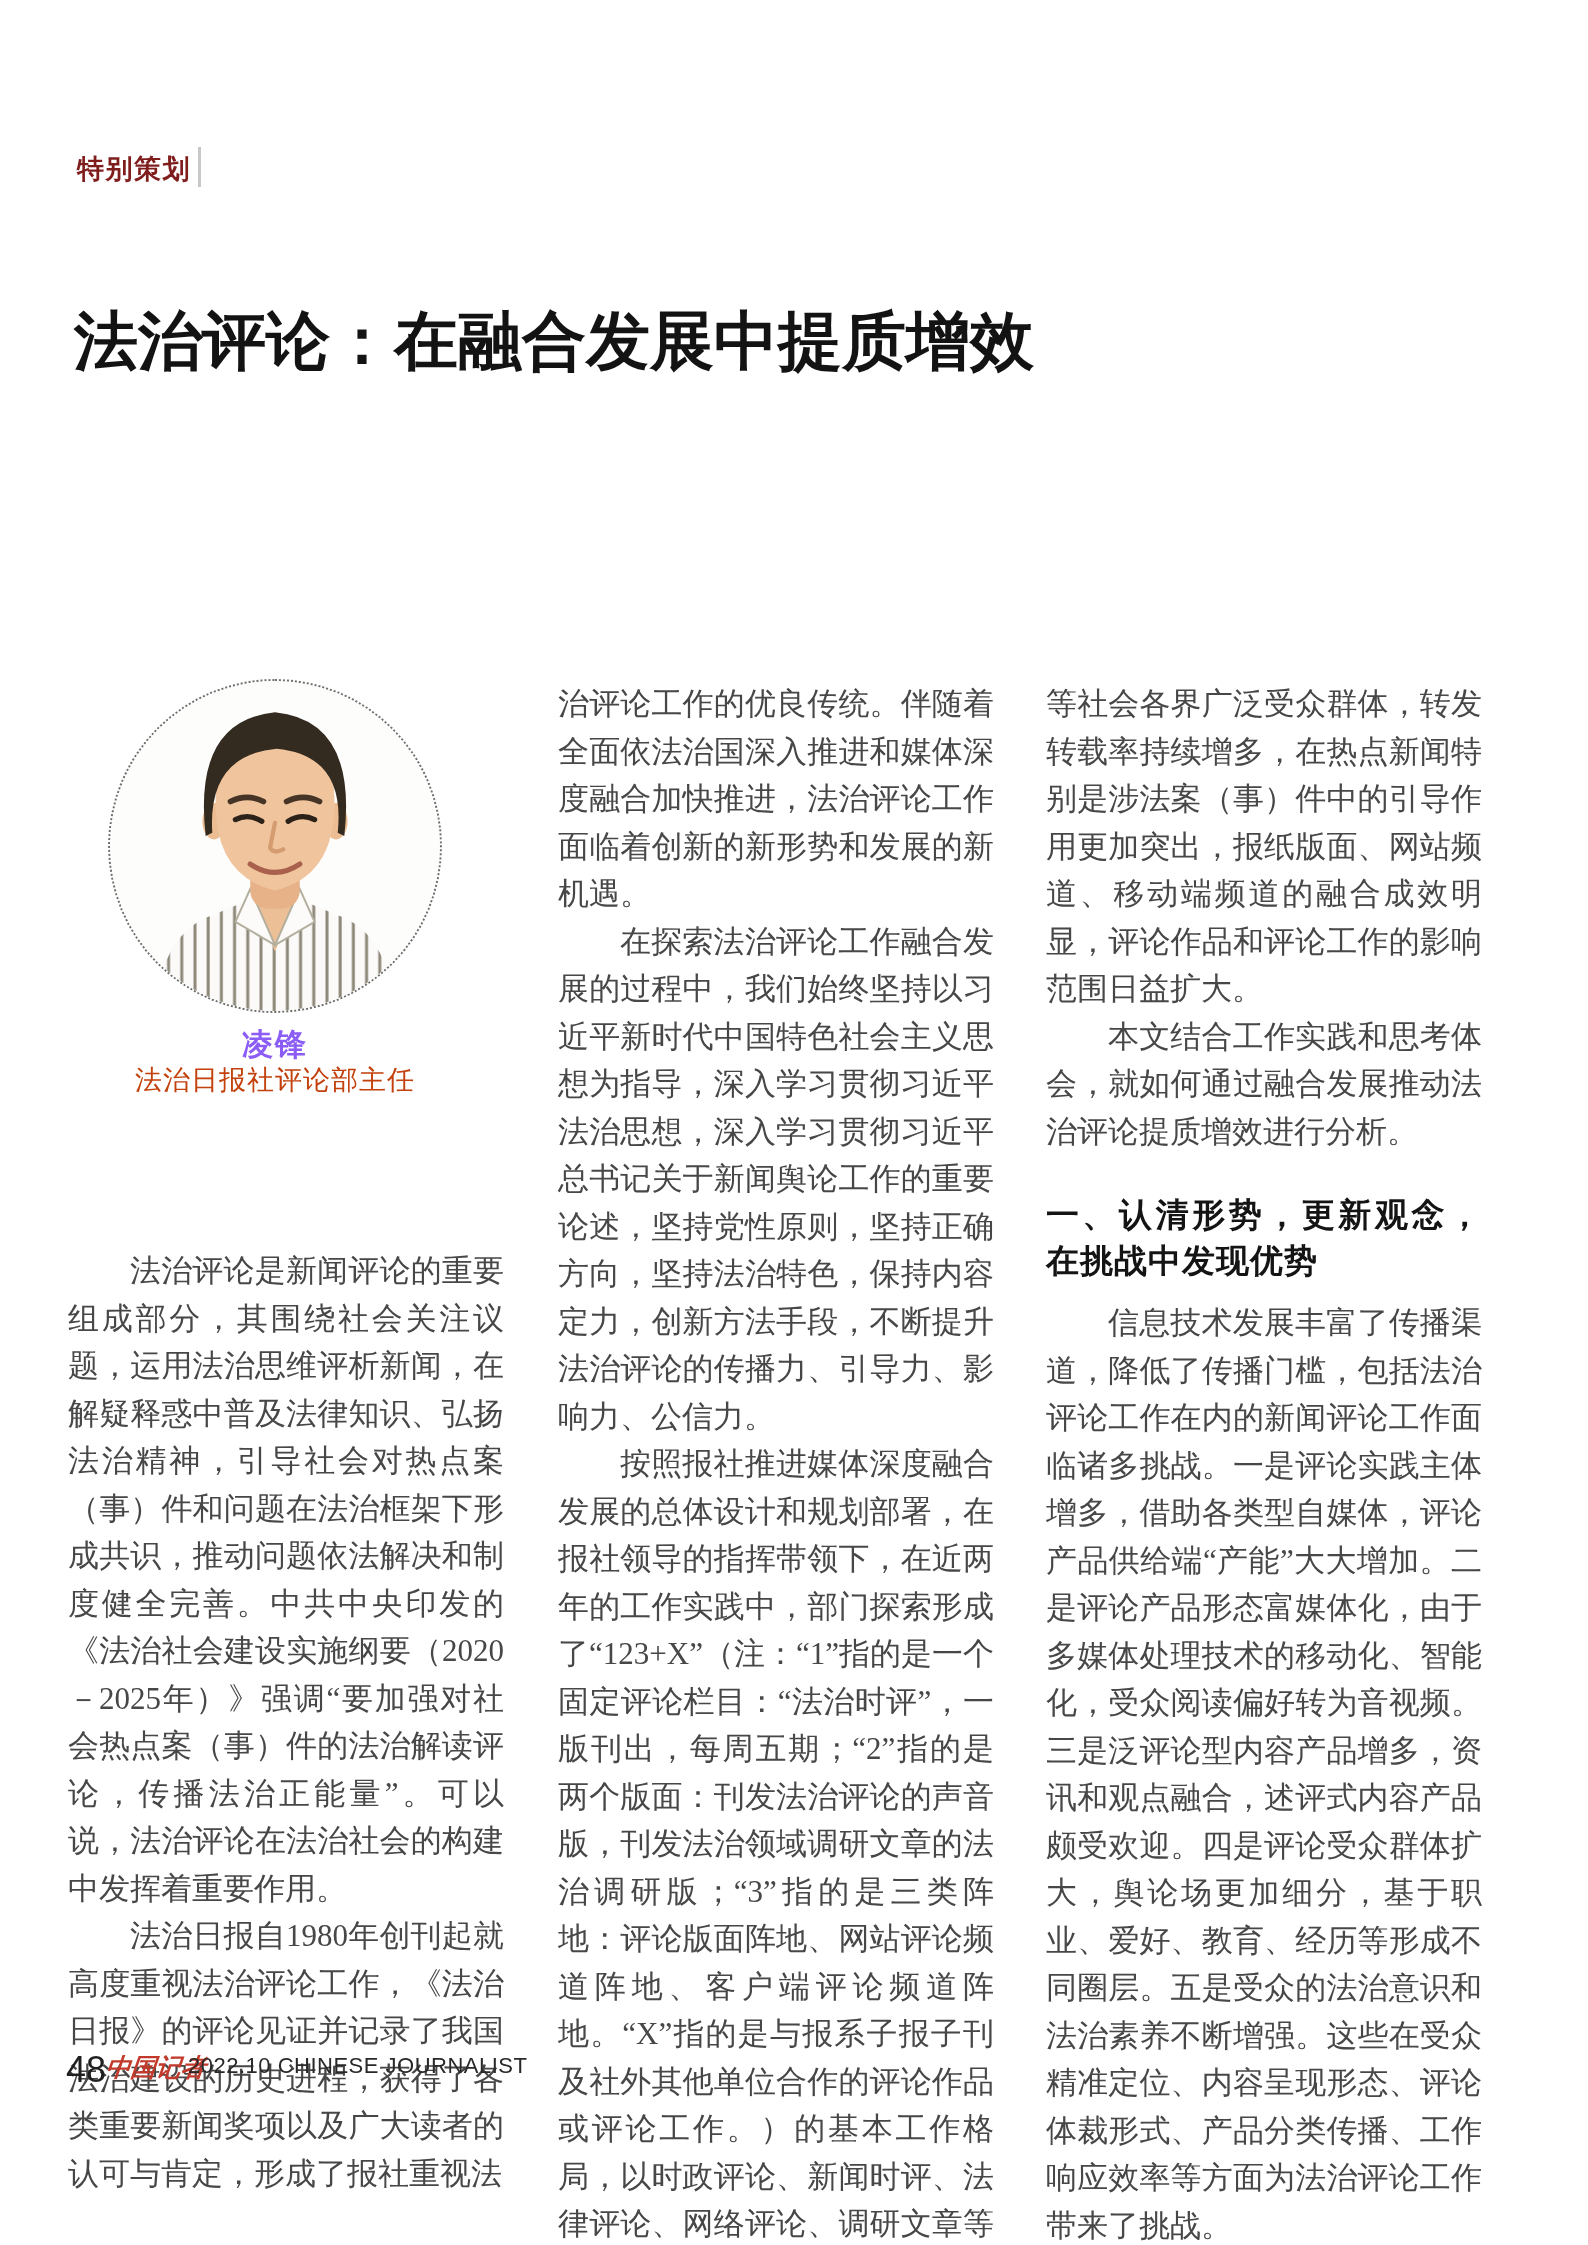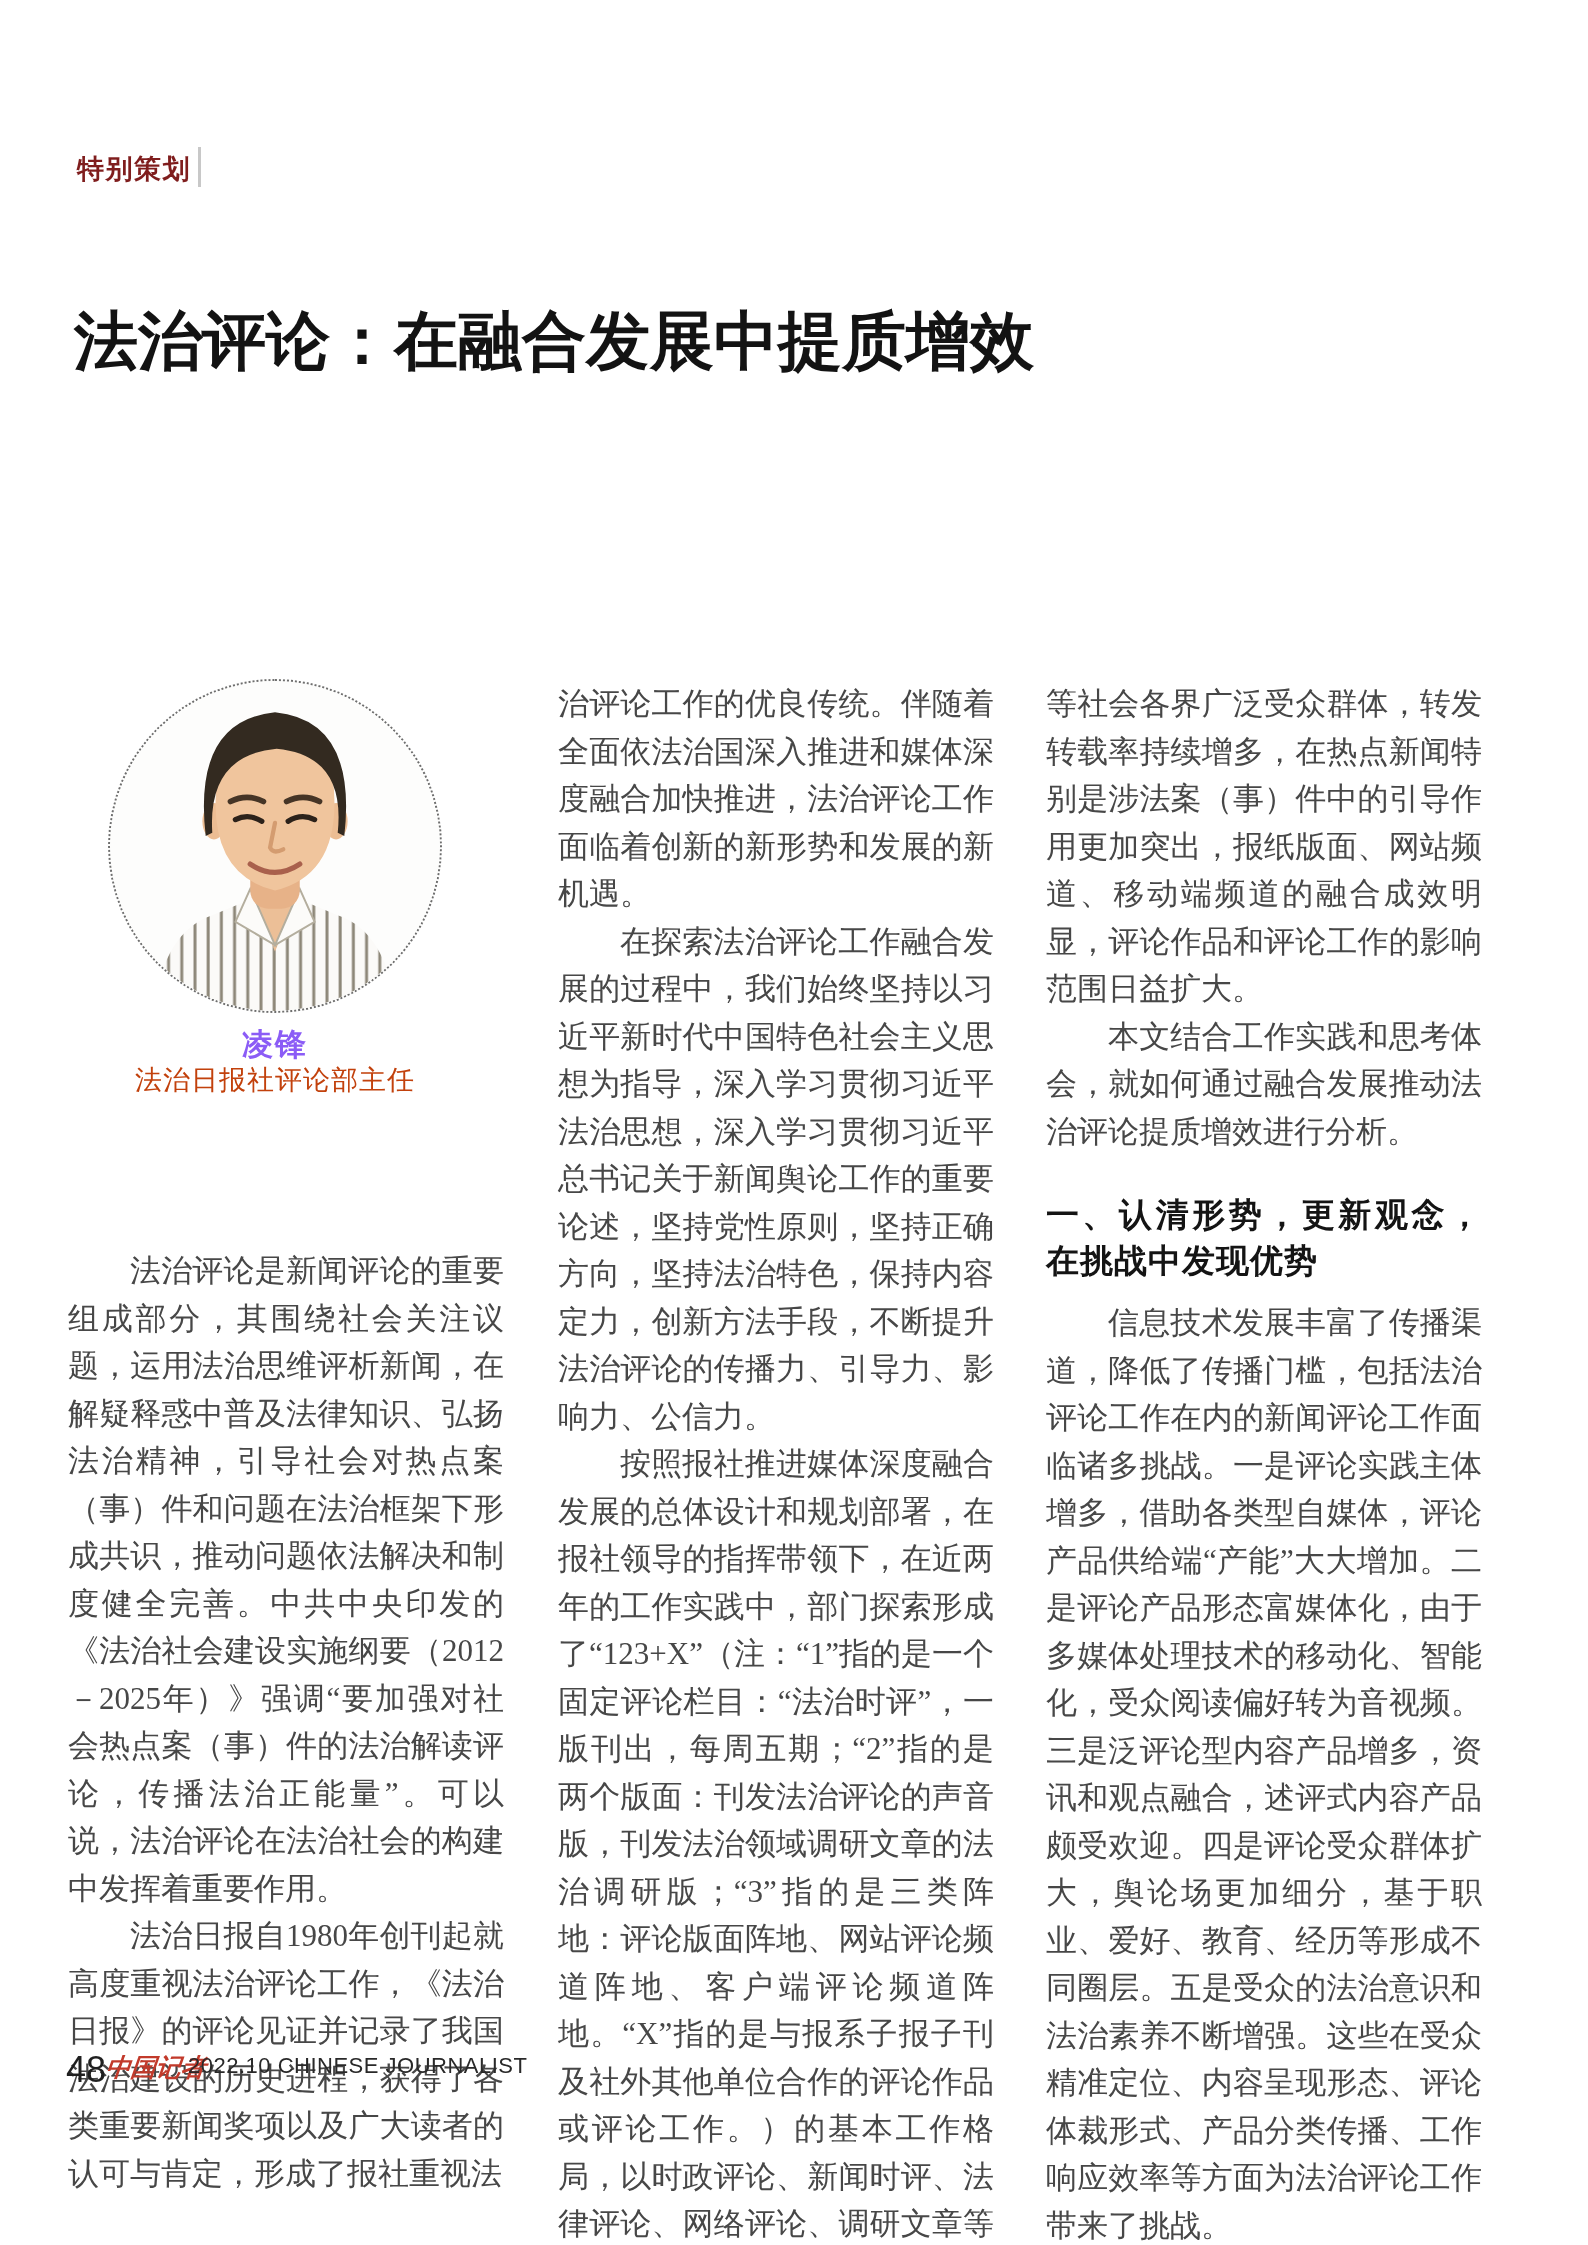--- a/index.html
+++ b/index.html
@@ -109,21 +109,21 @@
         <path d="M100 86 L97 101 Q99 105 105 102" stroke="#d49c70" stroke-width="2.6" fill="none" stroke-linecap="round"></path>
         <path d="M85 111 Q100 121 115 111" stroke="#a9604c" stroke-width="3.2" fill="none" stroke-linecap="round"></path>
       </g>
     </svg>
   </div>
 
   <div class="author-name">凌锋</div>
   <div class="author-role">法治日报社评论部主任</div>
 
   <div class="col col-1">
-      <p class="indent">法治评论是新闻评论的重要组成部分，其围绕社会关注议题，运用法治思维评析新闻，在解疑释惑中普及法律知识、弘扬法治精神，引导社会对热点案（事）件和问题在法治框架下形成共识，推动问题依法解决和制度健全完善。中共中央印发的《法治社会建设实施纲要（2012－2025年）》强调“要加强对社会热点案（事）件的法治解读评论，传播法治正能量”。可以说，法治评论在法治社会的构建中发挥着重要作用。</p>
+      <p class="indent">法治评论是新闻评论的重要组成部分，其围绕社会关注议题，运用法治思维评析新闻，在解疑释惑中普及法律知识、弘扬法治精神，引导社会对热点案（事）件和问题在法治框架下形成共识，推动问题依法解决和制度健全完善。中共中央印发的《法治社会建设实施纲要（2020－2025年）》强调“要加强对社会热点案（事）件的法治解读评论，传播法治正能量”。可以说，法治评论在法治社会的构建中发挥着重要作用。</p>
       <p class="indent">法治日报自1980年创刊起就高度重视法治评论工作，《法治日报》的评论见证并记录了我国法治建设的历史进程，获得了各类重要新闻奖项以及广大读者的认可与肯定，形成了报社重视法</p>
     </div>
   <div class="col col-2">
       <p class="">治评论工作的优良传统。伴随着全面依法治国深入推进和媒体深度融合加快推进，法治评论工作面临着创新的新形势和发展的新机遇。</p>
       <p class="indent">在探索法治评论工作融合发展的过程中，我们始终坚持以习近平新时代中国特色社会主义思想为指导，深入学习贯彻习近平法治思想，深入学习贯彻习近平总书记关于新闻舆论工作的重要论述，坚持党性原则，坚持正确方向，坚持法治特色，保持内容定力，创新方法手段，不断提升法治评论的传播力、引导力、影响力、公信力。</p>
       <p class="indent">按照报社推进媒体深度融合发展的总体设计和规划部署，在报社领导的指挥带领下，在近两年的工作实践中，部门探索形成了“123+X”（注：“1”指的是一个固定评论栏目：“法治时评”，一版刊出，每周五期；“2”指的是两个版面：刊发法治评论的声音版，刊发法治领域调研文章的法治调研版；“3”指的是三类阵地：评论版面阵地、网站评论频道阵地、客户端评论频道阵地。“X”指的是与报系子报子刊及社外其他单位合作的评论作品或评论工作。）的基本工作格局，以时政评论、新闻时评、法律评论、网络评论、调研文章等为主的评论产品，覆盖公务人员、专家学者、专业人士、网民群众</p>
     </div>
   <div class="col col-3">
       <p class="">等社会各界广泛受众群体，转发转载率持续增多，在热点新闻特别是涉法案（事）件中的引导作用更加突出，报纸版面、网站频道、移动端频道的融合成效明显，评论作品和评论工作的影响范围日益扩大。</p>
       <p class="indent">本文结合工作实践和思考体会，就如何通过融合发展推动法治评论提质增效进行分析。</p>

